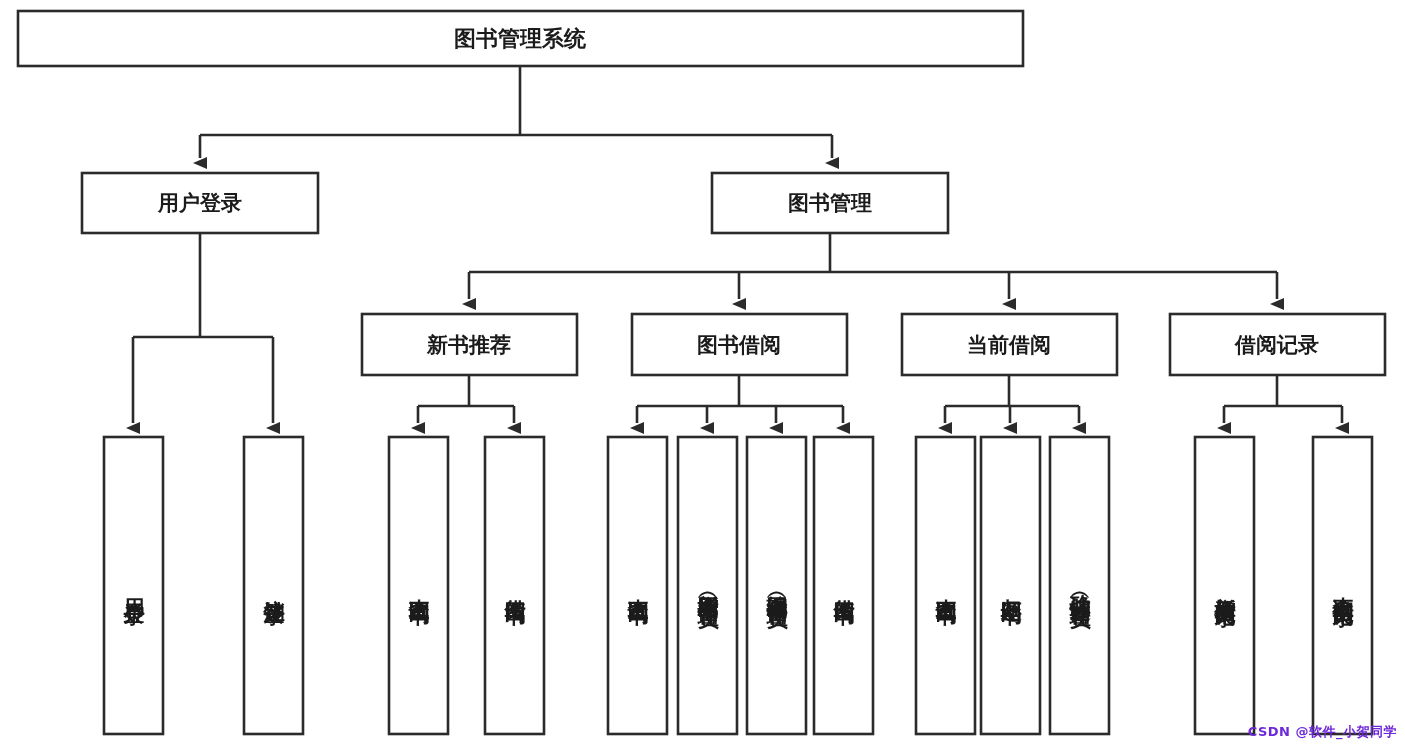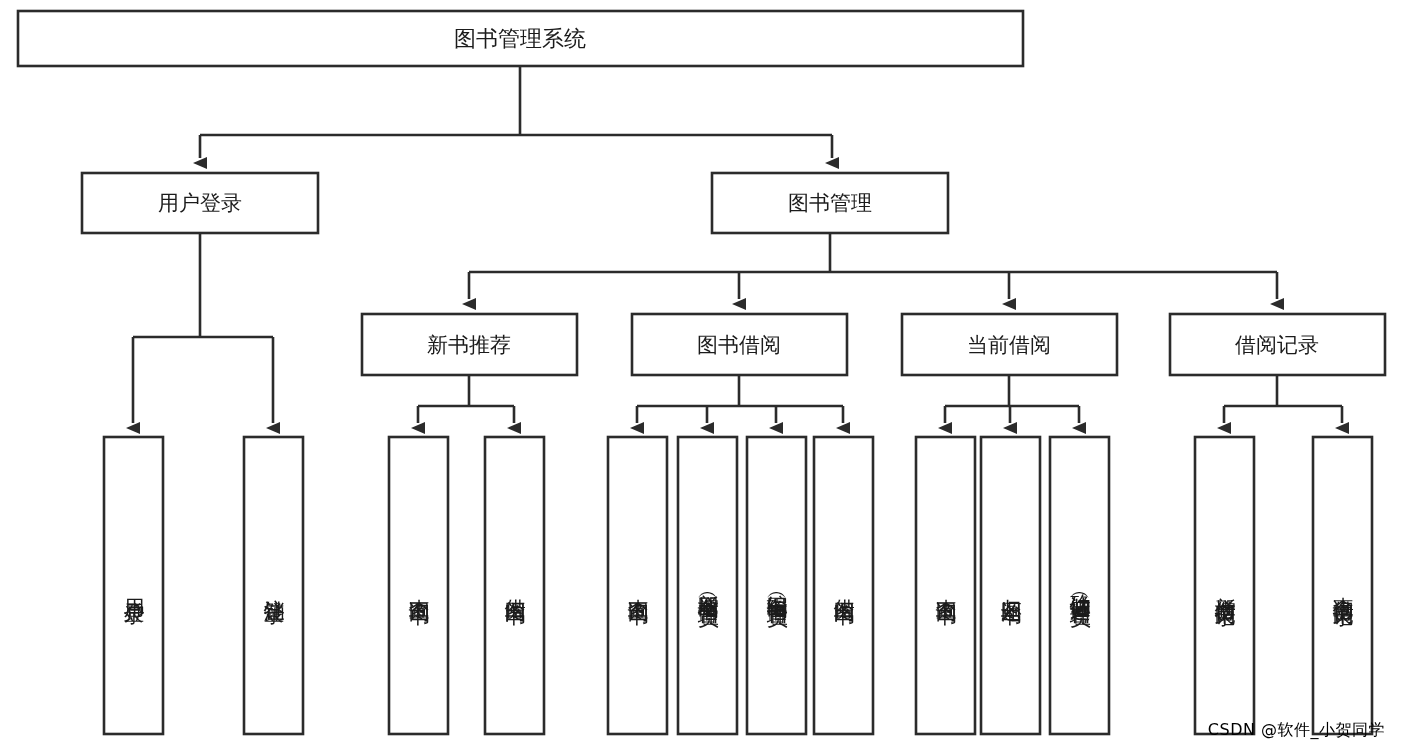--- a/index.html
+++ b/index.html
@@ -9,20 +9,21 @@
   }
   body {
     font-family: "DejaVu Sans", "Liberation Sans", sans-serif;
   }
   #stage {
     position: relative;
     width: 1405px;
     height: 747px;
     background: #ffffff;
     overflow: hidden;
+    font-weight: bold;
   }
   #diagram-svg {
     position: absolute;
     left: 0;
     top: 0;
     width: 1405px;
     height: 747px;
   }
   .box-rect {
     fill: #ffffff;
@@ -59,25 +60,25 @@
     line-height: 1.02;
     letter-spacing: 2px;
     display: flex;
     align-items: center;
     justify-content: center;
     white-space: nowrap;
     pointer-events: none;
   }
   #watermark {
     position: absolute;
-    right: 20px;
+    right: 8px;
     bottom: 6px;
     font-family: "DejaVu Sans", "Liberation Sans", sans-serif;
-    font-size: 16px;
-    color: #000000;
+    font-size: 13px;
+    color: #6d28d9;
     white-space: nowrap;
     letter-spacing: 0.5px;
   }
 </style>
 </head>
 <body>
 
 <div id="stage">
 
   <svg id="diagram-svg" viewBox="0 0 1405 747">

